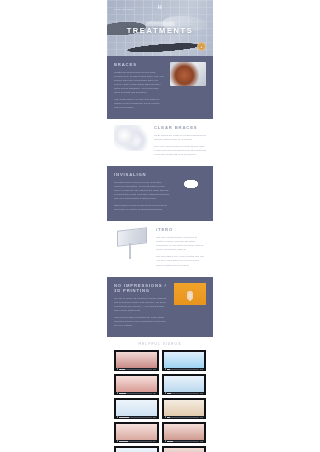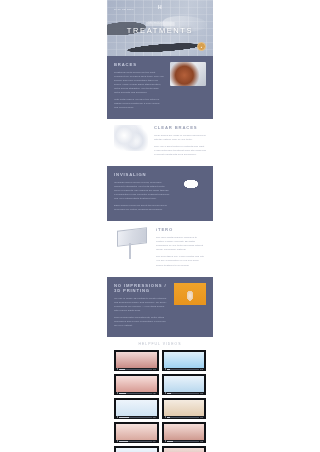--- a/index.html
+++ b/index.html
@@ -60,21 +60,21 @@
     background:rgba(255,255,255,.35); padding:0 2px; margin-top:1px;
     display:inline-block; line-height:4px;
   }
   .hero-phone {
     position:absolute; left:7px; top:8px;
     font-size:2.4px; letter-spacing:.3px; color:#f0f2f7;
   }
   .hero-title {
     position:absolute; left:0; right:0; top:26px;
     text-align:center;
-    font-size:7.5px; letter-spacing:1.6px; font-weight:400;
+    font-size:7.5px; letter-spacing:1.6px; font-weight:700;
     color:#ffffff; text-shadow:0 0 3px rgba(60,70,90,.5);
   }
   .hero-badge {
     position:absolute; right:7px; bottom:5px;
     width:9px; height:9px; border-radius:50%;
     background:#d8a04e; border:.5px solid #e8c48c;
     display:flex; align-items:center; justify-content:center;
     font-size:2px; color:#fff;
   }
 

